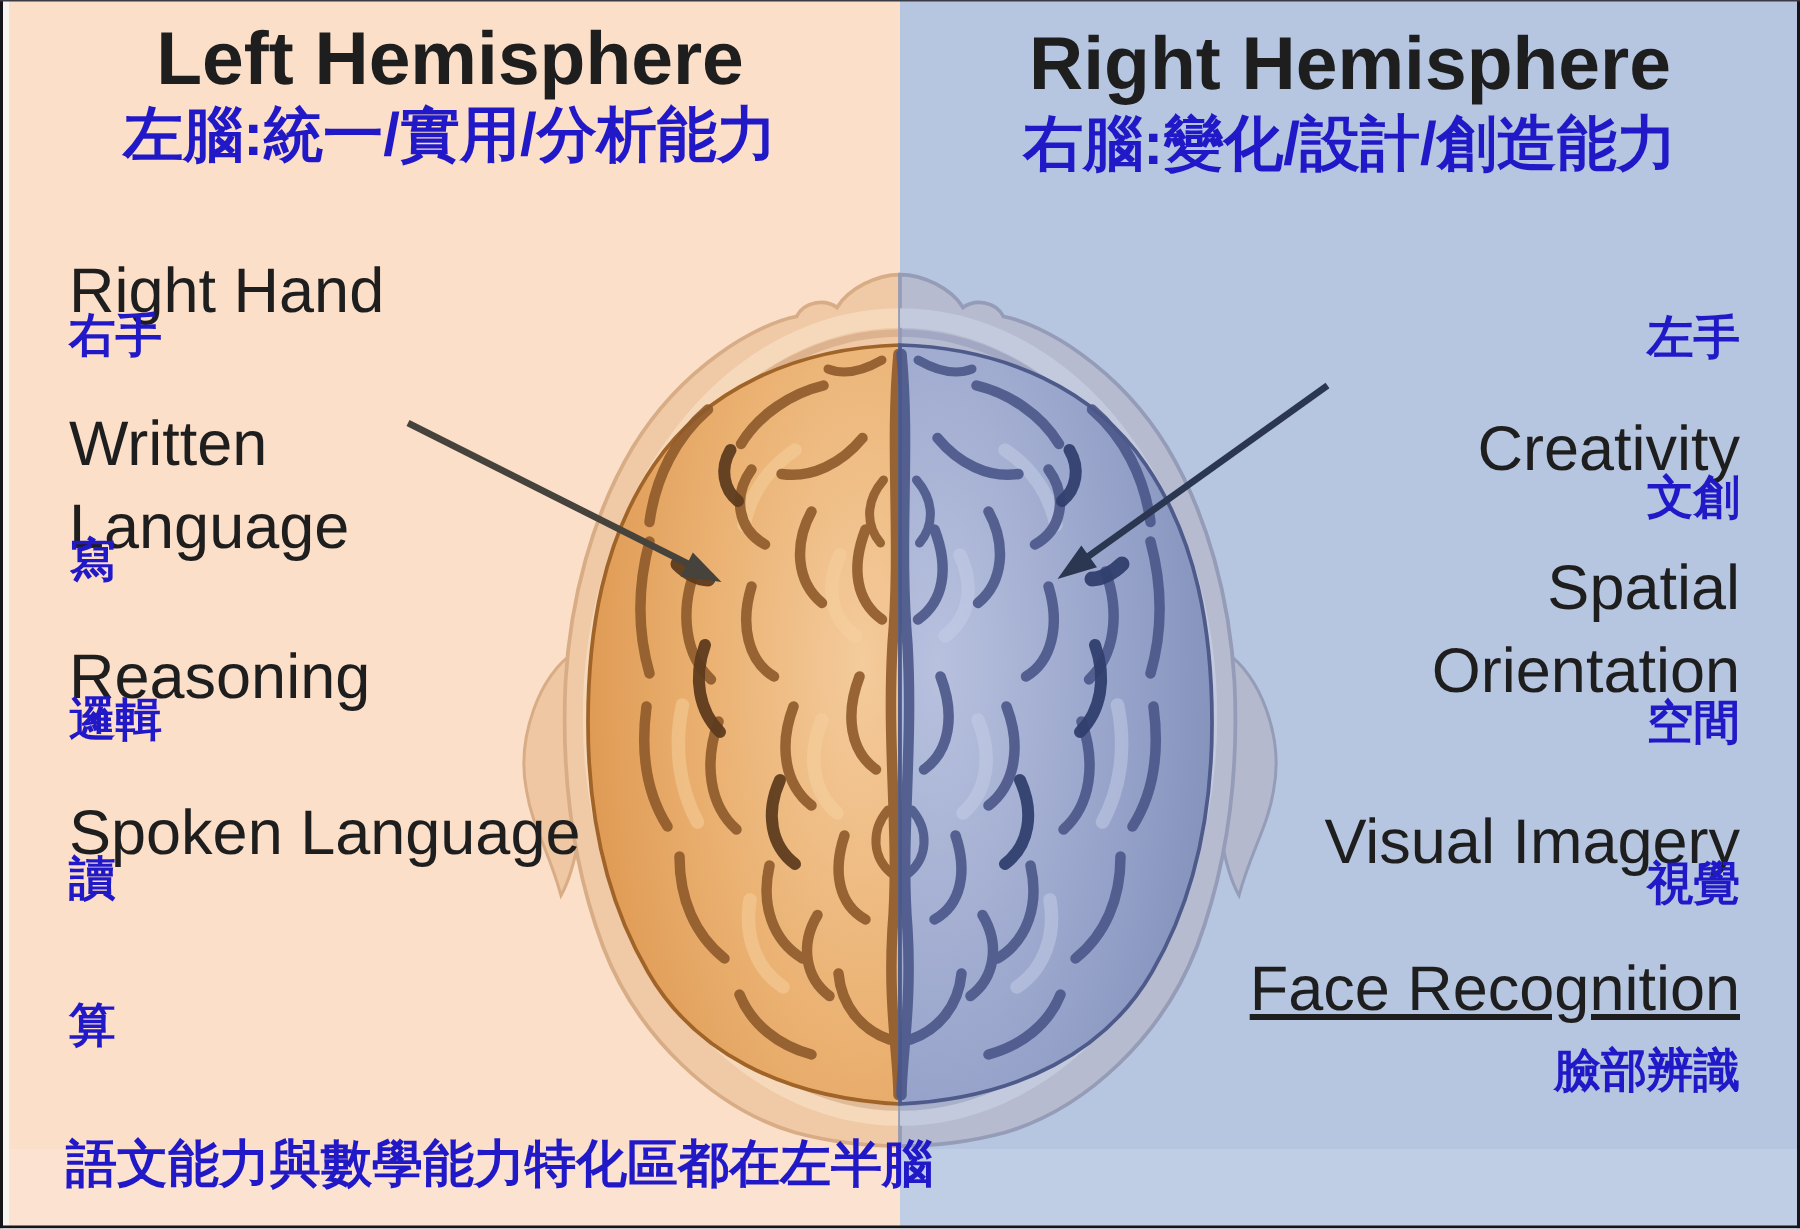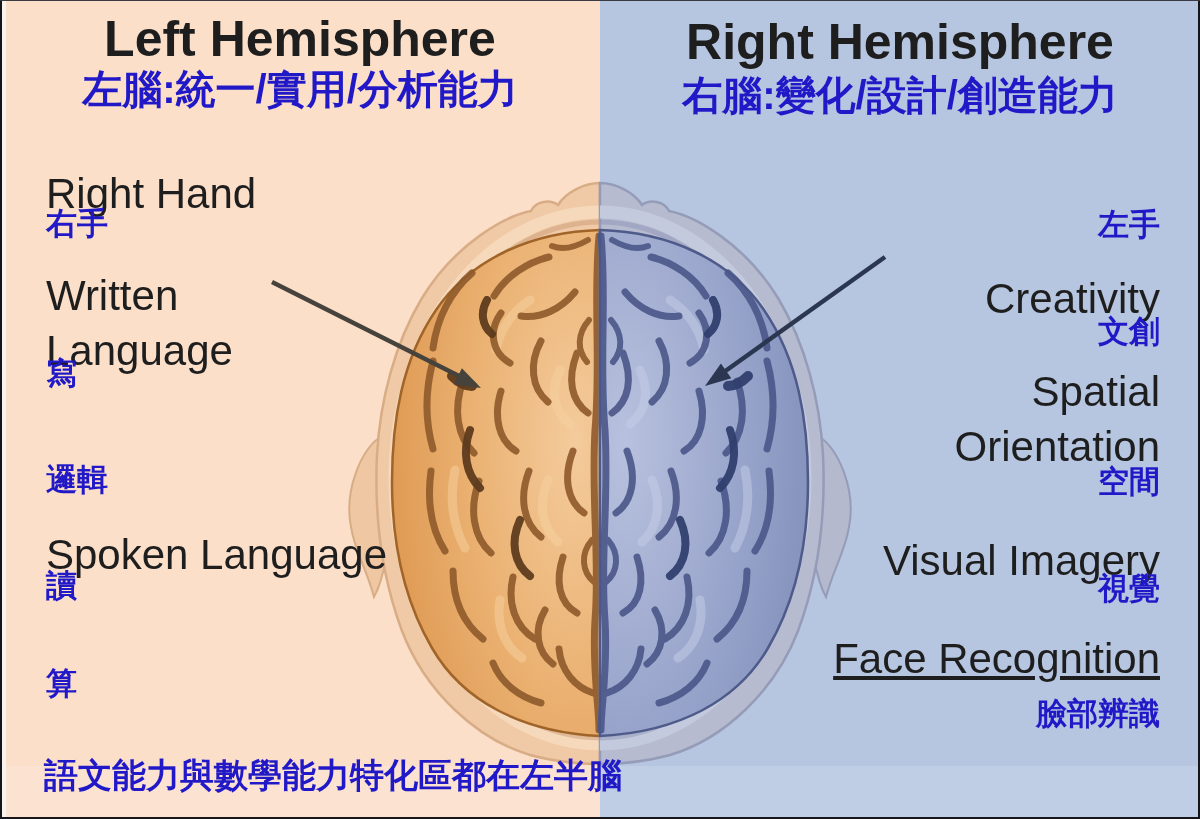--- a/index.html
+++ b/index.html
@@ -150,20 +150,21 @@
   <div class="t title tl-title">Left Hemisphere</div>
   <div class="t subtitle tl-sub">左腦:統一/實用/分析能力</div>
   <div class="t subtitle tr-sub">右腦:變化/設計/創造能力</div>
   <div class="t title tr-title">Right Hemisphere</div>
 
   <div class="t en col-left ll0e">Right Hand</div>
   <div class="t zh col-left ll0z">右手</div>
   <div class="t en col-left ll1e">Written
 Language</div>
   <div class="t zh col-left ll1z">寫</div>
+  <div class="t en col-left ll2e">Reasoning</div>
   <div class="t zh col-left ll2z">邏輯</div>
   <div class="t en col-left ll3e">Spoken Language</div>
   <div class="t zh col-left ll3z">讀</div>
   <div class="t zh col-left ll4z">算</div>
 
   <div class="t zh col-right rl0z">左手</div>
   <div class="t en col-right rl1e">Creativity</div>
   <div class="t zh col-right rl1z">文創</div>
   <div class="t en col-right rl2e">Spatial
 Orientation</div>

